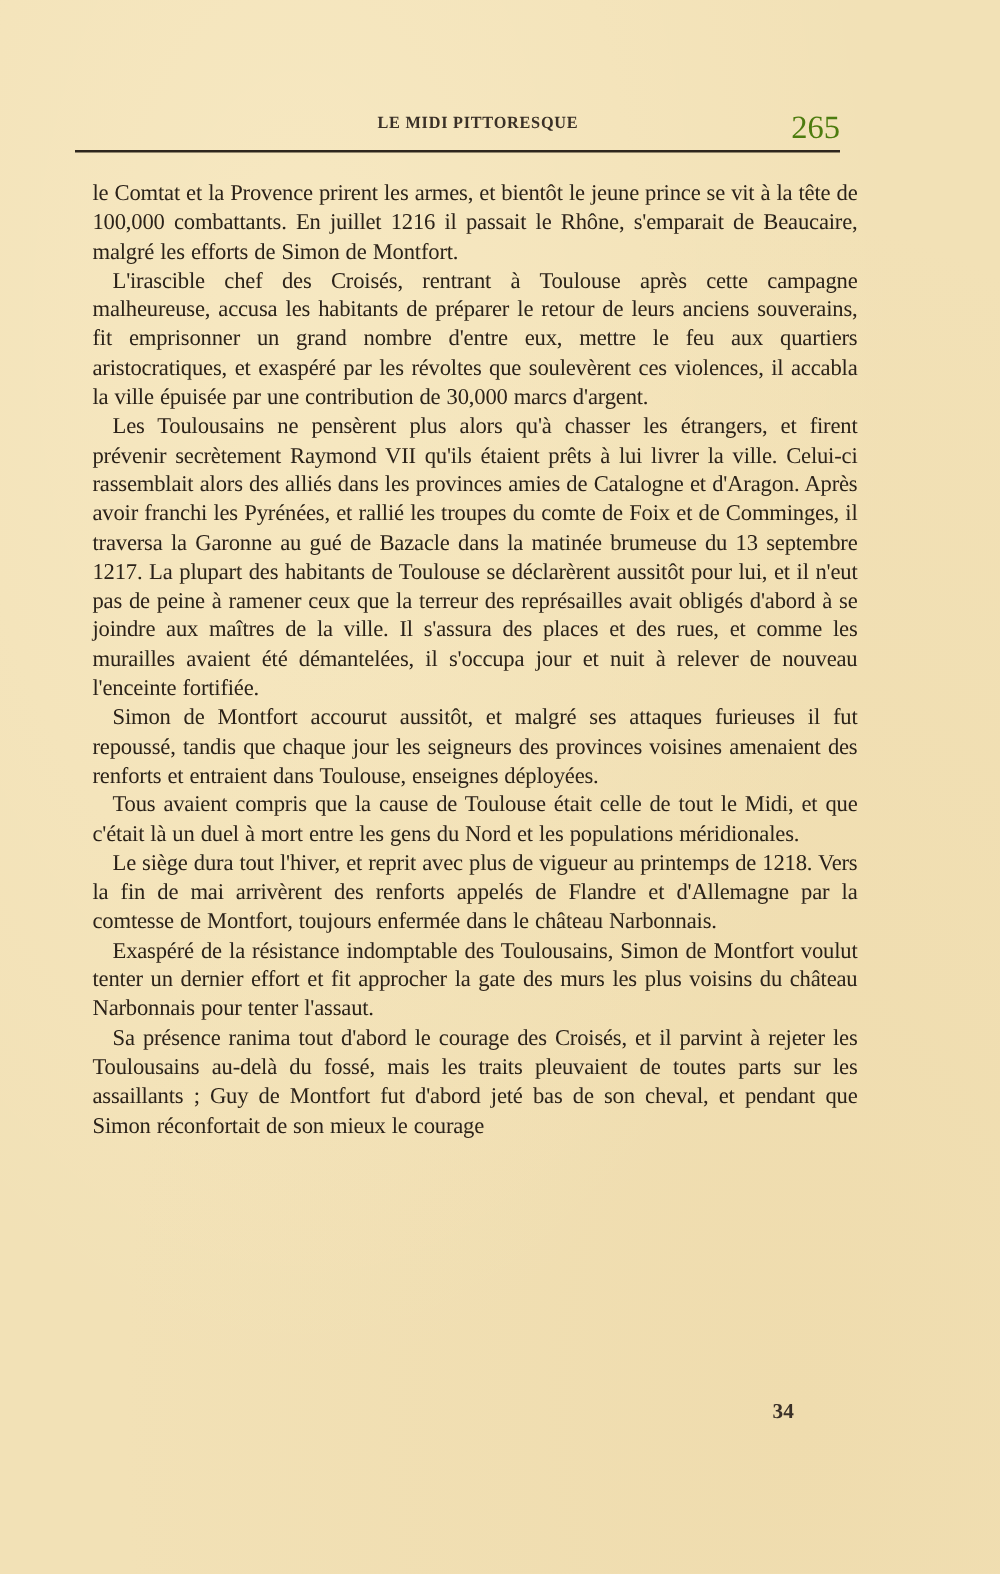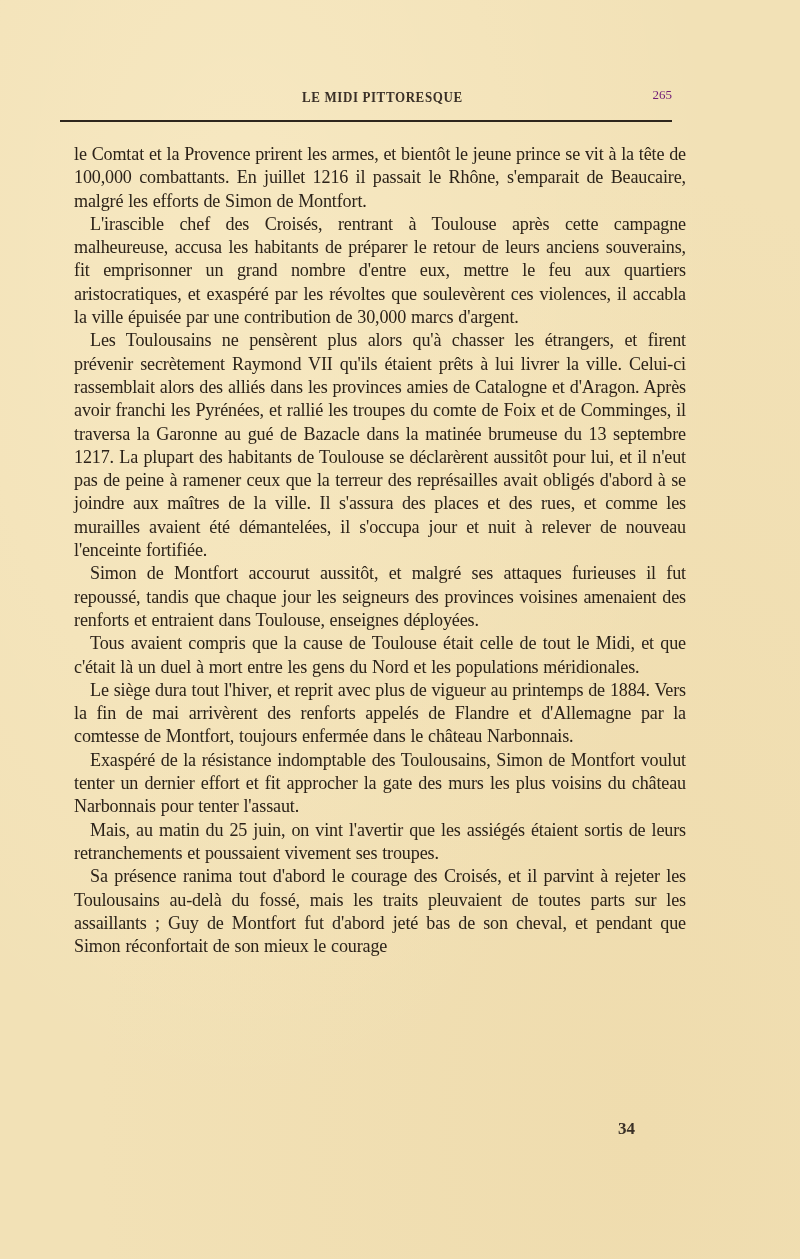--- a/index.html
+++ b/index.html
@@ -39,22 +39,22 @@
       letter-spacing: 0.6px;
       font-weight: bold;
       color: #3a3027;
       transform: scaleY(1.05);
       margin-left: 40px;
     }
     .page-number {
       position: absolute;
       right: 0;
       top: 0;
-      font-size: 13px;
-      color: #701a75;
+      font-size: 26px;
+      color: #4d7c0f;
     }
     .head-rule {
       position: absolute;
       top: 120px;
       left: 0;
       width: 612px;
       height: 0;
       border-top: 2px solid #2e261d;
     }
     .body-text {
@@ -94,20 +94,19 @@
     <span class="page-number">265</span>
   </div>
   <div class="head-rule"></div>
 
   <div class="body-text">
     <p class="first">le Comtat et la Provence prirent les armes, et bientôt le jeune prince se vit à la tête de 100,000 combattants. En juillet 1216 il passait le Rhône, s'emparait de Beaucaire, malgré les efforts de Simon de Montfort.</p>
     <p>L'irascible chef des Croisés, rentrant à Toulouse après cette campagne malheureuse, accusa les habitants de préparer le retour de leurs anciens souverains, fit emprisonner un grand nombre d'entre eux, mettre le feu aux quartiers aristocratiques, et exaspéré par les révoltes que soulevèrent ces violences, il accabla la ville épuisée par une contribution de 30,000 marcs d'argent.</p>
     <p>Les Toulousains ne pensèrent plus alors qu'à chasser les étrangers, et firent prévenir secrètement Raymond VII qu'ils étaient prêts à lui livrer la ville. Celui-ci rassemblait alors des alliés dans les provinces amies de Catalogne et d'Aragon. Après avoir franchi les Pyrénées, et rallié les troupes du comte de Foix et de Comminges, il traversa la Garonne au gué de Bazacle dans la matinée brumeuse du 13 septembre 1217. La plupart des habitants de Toulouse se déclarèrent aussitôt pour lui, et il n'eut pas de peine à ramener ceux que la terreur des représailles avait obligés d'abord à se joindre aux maîtres de la ville. Il s'assura des places et des rues, et comme les murailles avaient été démantelées, il s'occupa jour et nuit à relever de nouveau l'enceinte fortifiée.</p>
     <p>Simon de Montfort accourut aussitôt, et malgré ses attaques furieuses il fut repoussé, tandis que chaque jour les seigneurs des provinces voisines amenaient des renforts et entraient dans Toulouse, enseignes déployées.</p>
     <p>Tous avaient compris que la cause de Toulouse était celle de tout le Midi, et que c'était là un duel à mort entre les gens du Nord et les populations méridionales.</p>
-    <p>Le siège dura tout l'hiver, et reprit avec plus de vigueur au printemps de 1884. Vers la fin de mai arrivèrent des renforts appelés de Flandre et d'Allemagne par la comtesse de Montfort, toujours enfermée dans le château Narbonnais.</p>
+    <p>Le siège dura tout l'hiver, et reprit avec plus de vigueur au printemps de 1218. Vers la fin de mai arrivèrent des renforts appelés de Flandre et d'Allemagne par la comtesse de Montfort, toujours enfermée dans le château Narbonnais.</p>
     <p>Exaspéré de la résistance indomptable des Toulousains, Simon de Montfort voulut tenter un dernier effort et fit approcher la gate des murs les plus voisins du château Narbonnais pour tenter l'assaut.</p>
-    <p>Mais, au matin du 25 juin, on vint l'avertir que les assiégés étaient sortis de leurs retranchements et poussaient vivement ses troupes.</p>
     <p>Sa présence ranima tout d'abord le courage des Croisés, et il parvint à rejeter les Toulousains au-delà du fossé, mais les traits pleuvaient de toutes parts sur les assaillants ; Guy de Montfort fut d'abord jeté bas de son cheval, et pendant que Simon réconfortait de son mieux le courage</p>
   </div>
 
   <span class="signature">34</span>
 </div>
 
 </body></html>

